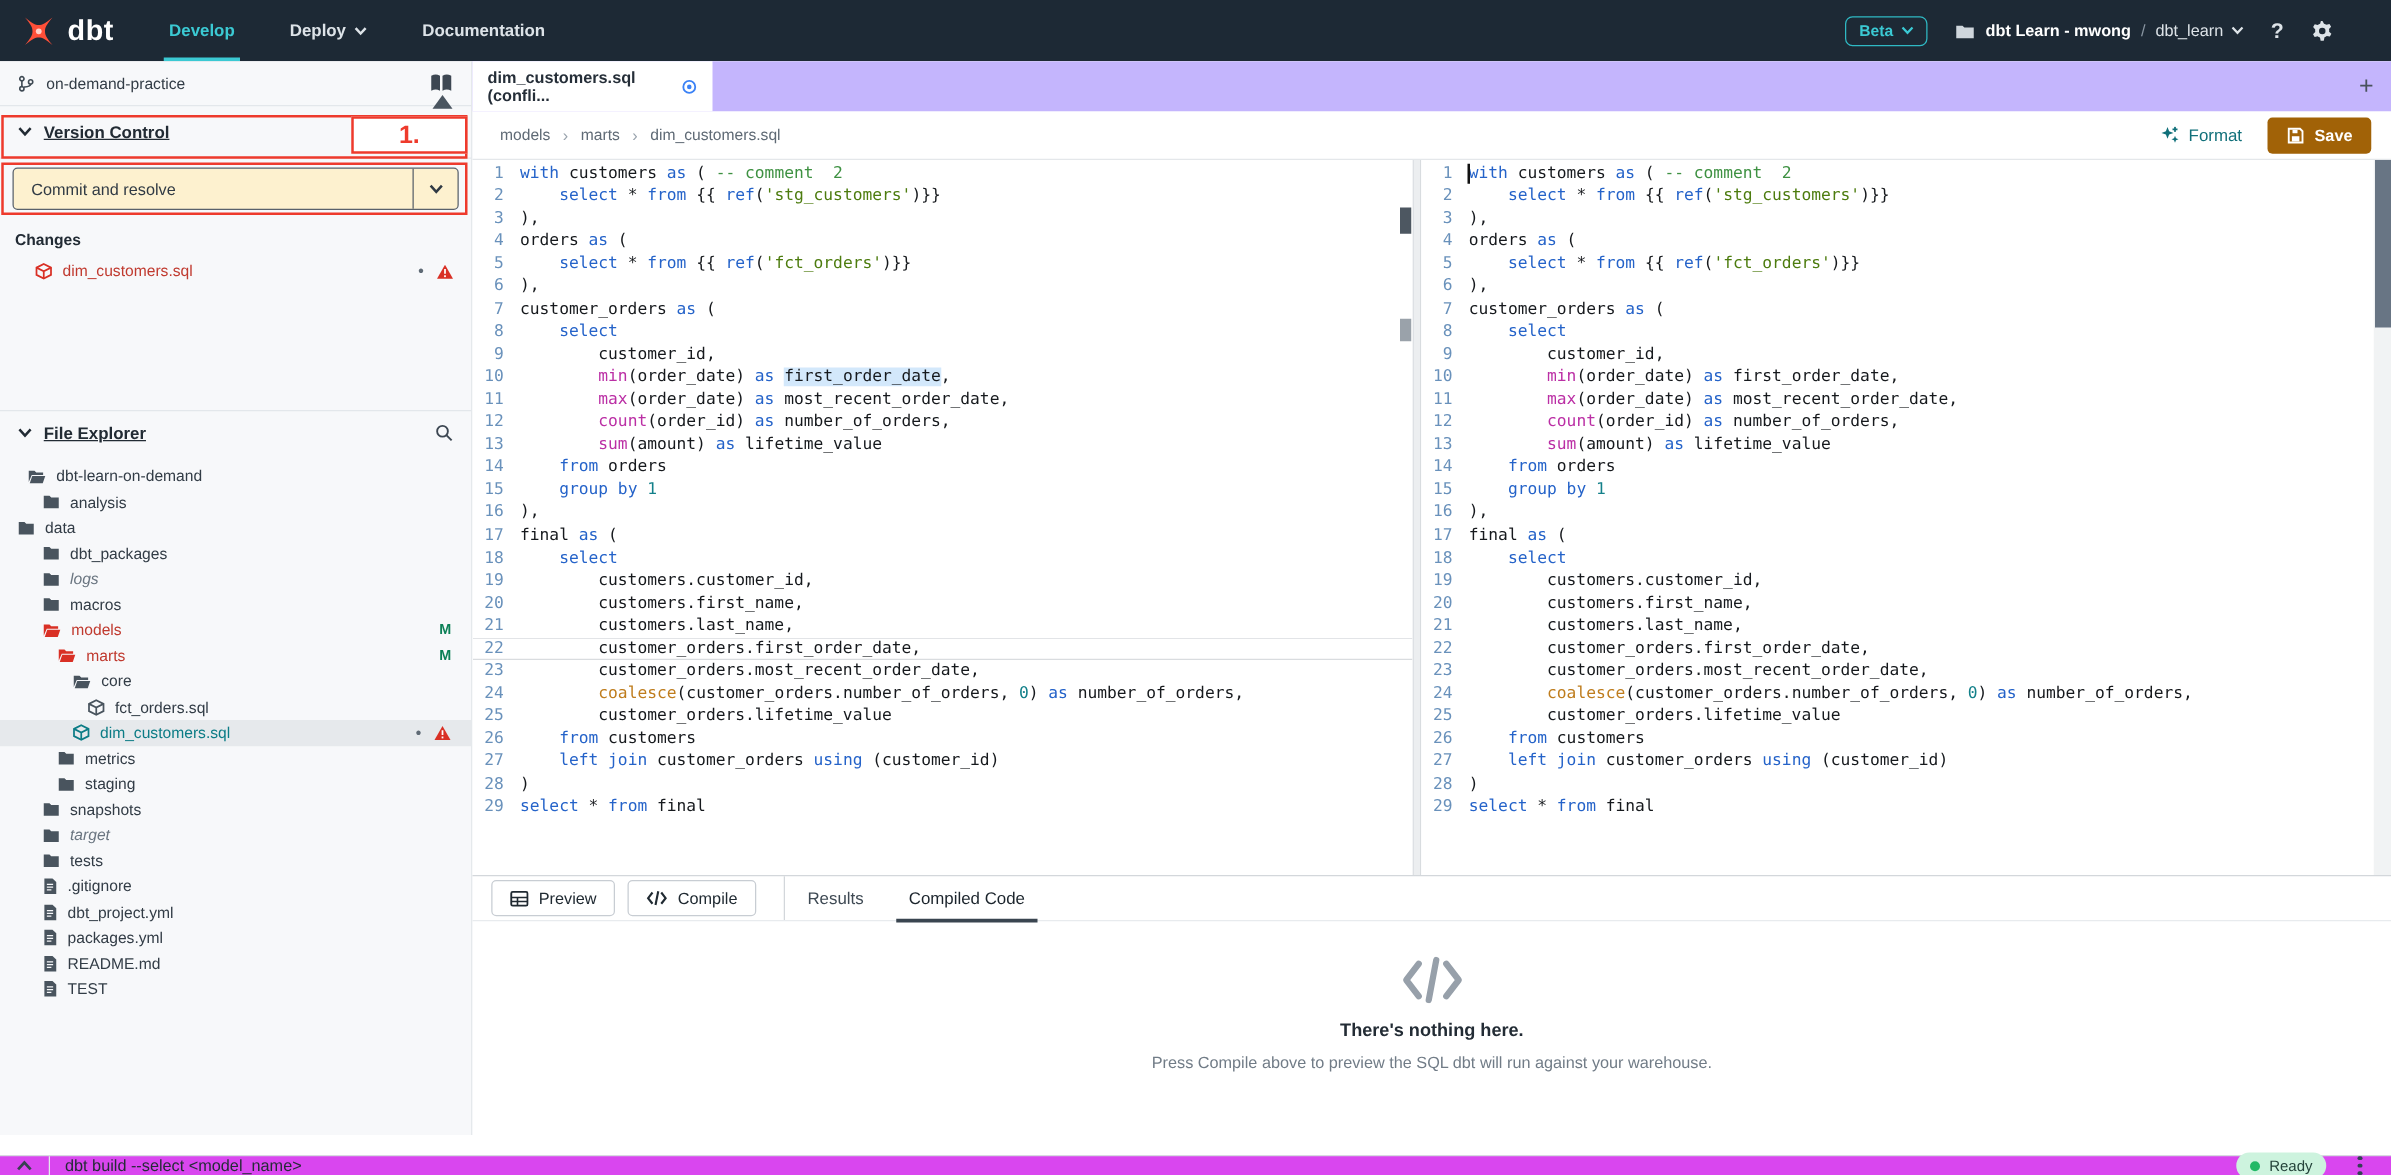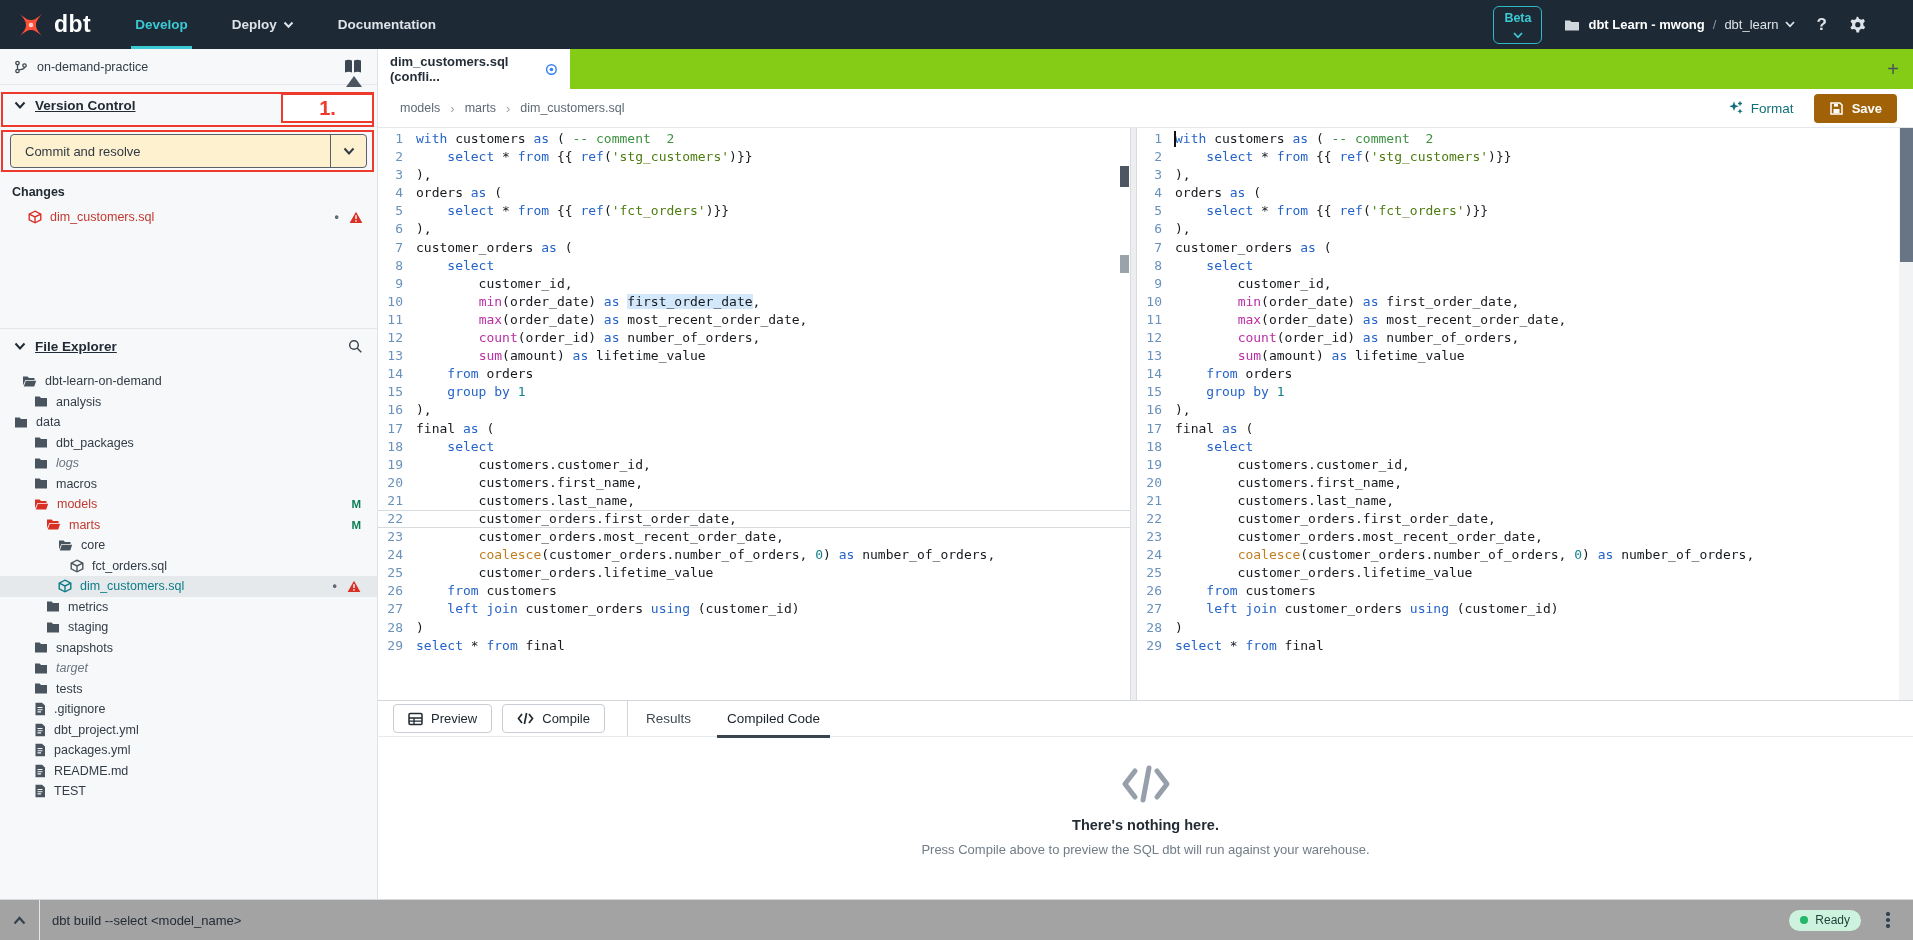--- a/index.html
+++ b/index.html
@@ -8,21 +8,21 @@
 
   
   .topnav { position:absolute; top:0; left:0; right:0; height:49px; background:#1d2935; display:flex; align-items:center; padding:0 46px 0 16px; }
   .logo { display:flex; align-items:center; gap:8px; margin-right:44px; }
   .logo-text { color:#fff; font-weight:bold; font-size:23px; letter-spacing:.5px; }
   .nav-items { display:flex; align-items:center; gap:44px; height:100%; }
   .nav-item { color:#dde3e8; font-size:13.5px; font-weight:600; display:flex; align-items:center; gap:6px; height:100%; cursor:pointer; position:relative; }
   .nav-item.active { color:#3bc9d3; }
   .nav-item.active::after { content:""; position:absolute; left:-4px; right:-4px; bottom:0; height:3px; background:#3bc9d3; }
   .topnav-right { margin-left:auto; display:flex; align-items:center; gap:22px; }
-  .beta-btn { border:1.5px solid #2fb9c4; color:#3bc9d3; font-weight:bold; font-size:12.5px; border-radius:6px; padding:4px 10px; display:flex; align-items:center; gap:7px; cursor:pointer;flex-direction:column; }
+  .beta-btn { border:1.5px solid #2fb9c4; color:#3bc9d3; font-weight:bold; font-size:12.5px; border-radius:6px; padding:4px 10px; display:flex; align-items:center; gap:7px; cursor:pointer; }
   .acct { display:flex; align-items:center; gap:8px; font-size:13px; }
   .acct .name { color:#fff; font-weight:bold; }
   .acct .sep { color:#8b97a3; }
   .acct .proj { color:#dde3e8; display:flex; align-items:center; gap:6px; }
   .icon-btn { color:#dde3e8; font-size:17px; font-weight:bold; cursor:pointer; line-height:1; }
 
   
   .mid { position:absolute; top:49px; left:0; right:0; bottom:32px; display:flex; }
 
   
@@ -55,21 +55,21 @@
 
   
   .ann { position:absolute; border:2.5px solid #ee3a2c; pointer-events:none; z-index:30; }
   .ann-a { left:1px; top:92px; width:373px; height:35px; }
   .ann-b { left:1px; top:130px; width:373px; height:42px; }
   .ann-label { position:absolute; left:281px; top:93px; width:93px; height:30px; background:#fff; border:2.5px solid #ee3a2c; z-index:31; color:#ee3a2c; font-weight:bold; font-size:20px; display:flex; align-items:center; justify-content:center; pointer-events:none; }
   .ann-caret { position:absolute; left:346px; top:76px; width:0; height:0; border-left:8px solid transparent; border-right:8px solid transparent; border-bottom:11px solid #4a5560; z-index:29; }
 
   
   .editor-col { flex:1; display:flex; flex-direction:column; background:#fff; min-width:0; }
-  .tabstrip { height:40px; background:#84cc16; display:flex; align-items:stretch; }
+  .tabstrip { height:40px; background:#c4b5fd; display:flex; align-items:stretch; }
   .tab { width:192px; background:#fff; display:flex; align-items:center; gap:8px; padding:0 12px; font-size:13px; font-weight:bold; color:#252e38; cursor:pointer; }
   .tab-add { margin-left:auto; width:40px; display:flex; align-items:center; justify-content:center; font-size:20px; color:#49525c; cursor:pointer; }
   .crumb-row { height:39px; display:flex; align-items:center; padding:0 16px 0 22px; border-bottom:1px solid #e4e7ea; }
   .crumbs { display:flex; align-items:center; gap:10px; font-size:12.5px; color:#5f6a75; }
   .crumb-sep { color:#9aa4ae; font-size:13px; }
   .crumb-actions { margin-left:auto; display:flex; gap:20px; }
   .format-btn { display:flex; align-items:center; gap:7px; color:#11707a; font-size:13.5px; cursor:pointer; }
   .save-btn { background:#a16207; color:#fff; border:none; border-radius:4px; height:29px; padding:0 15px; font-size:13px; font-weight:bold; display:flex; align-items:center; gap:8px; cursor:pointer; font-family:"Liberation Sans",sans-serif; }
 
   
@@ -99,21 +99,21 @@
   .pc-btn { height:29px; background:#fff; border:1px solid #c8cdd3; border-radius:4px; display:flex; align-items:center; gap:8px; padding:0 14px; font-size:13px; color:#202a32; margin-right:10px; cursor:pointer; font-family:"Liberation Sans",sans-serif; }
   .tb-divider { width:1px; align-self:stretch; background:#d3d7db; margin:0 0 0 12px; }
   .panel-tab { font-size:13.5px; padding:0 18px; height:100%; display:flex; align-items:center; color:#3f4a54; cursor:pointer; position:relative; }
   .panel-tab.active { color:#1b242c; }
   .panel-tab.active::after { content:""; position:absolute; left:8px; right:8px; bottom:-2px; height:3px; background:#3a4550; }
   .empty-state { flex:1; display:flex; flex-direction:column; align-items:center; padding-top:28px; }
   .empty-title { font-weight:bold; font-size:14.5px; color:#232c35; margin-top:14px; }
   .empty-sub { font-size:13px; color:#717c87; margin-top:9px; }
 
   
-  .statusbar { position:absolute; left:0; right:0; bottom:0; height:41px; background:#a3a3a3; border-top:1px solid #d6dadf; display:flex; align-items:center; }
+  .statusbar { position:absolute; left:0; right:0; bottom:0; height:16px; background:#d946ef; border-top:1px solid #d6dadf; display:flex; align-items:center; }
   .sb-chevron { width:40px; display:flex; align-items:center; justify-content:center; border-right:1px solid #e3e7eb; align-self:stretch; cursor:pointer; }
   .sb-cmd { margin-left:12px; font-size:13px; color:#242c36; flex:1; cursor:text; }
   .ready-pill { background:#cdf3de; border-radius:12px; height:21px; display:flex; align-items:center; gap:7px; padding:0 11px; font-size:12px; color:#24433a; margin-right:14px; }
   .ready-dot { width:8px; height:8px; border-radius:50%; background:#22b866; }
   .kebab { width:26px; display:flex; flex-direction:column; align-items:center; gap:2.5px; margin-right:12px; cursor:pointer; }
   .kebab i { width:3.5px; height:3.5px; border-radius:50%; background:#334155; }
 </style>
 </head>
 <body>
 

